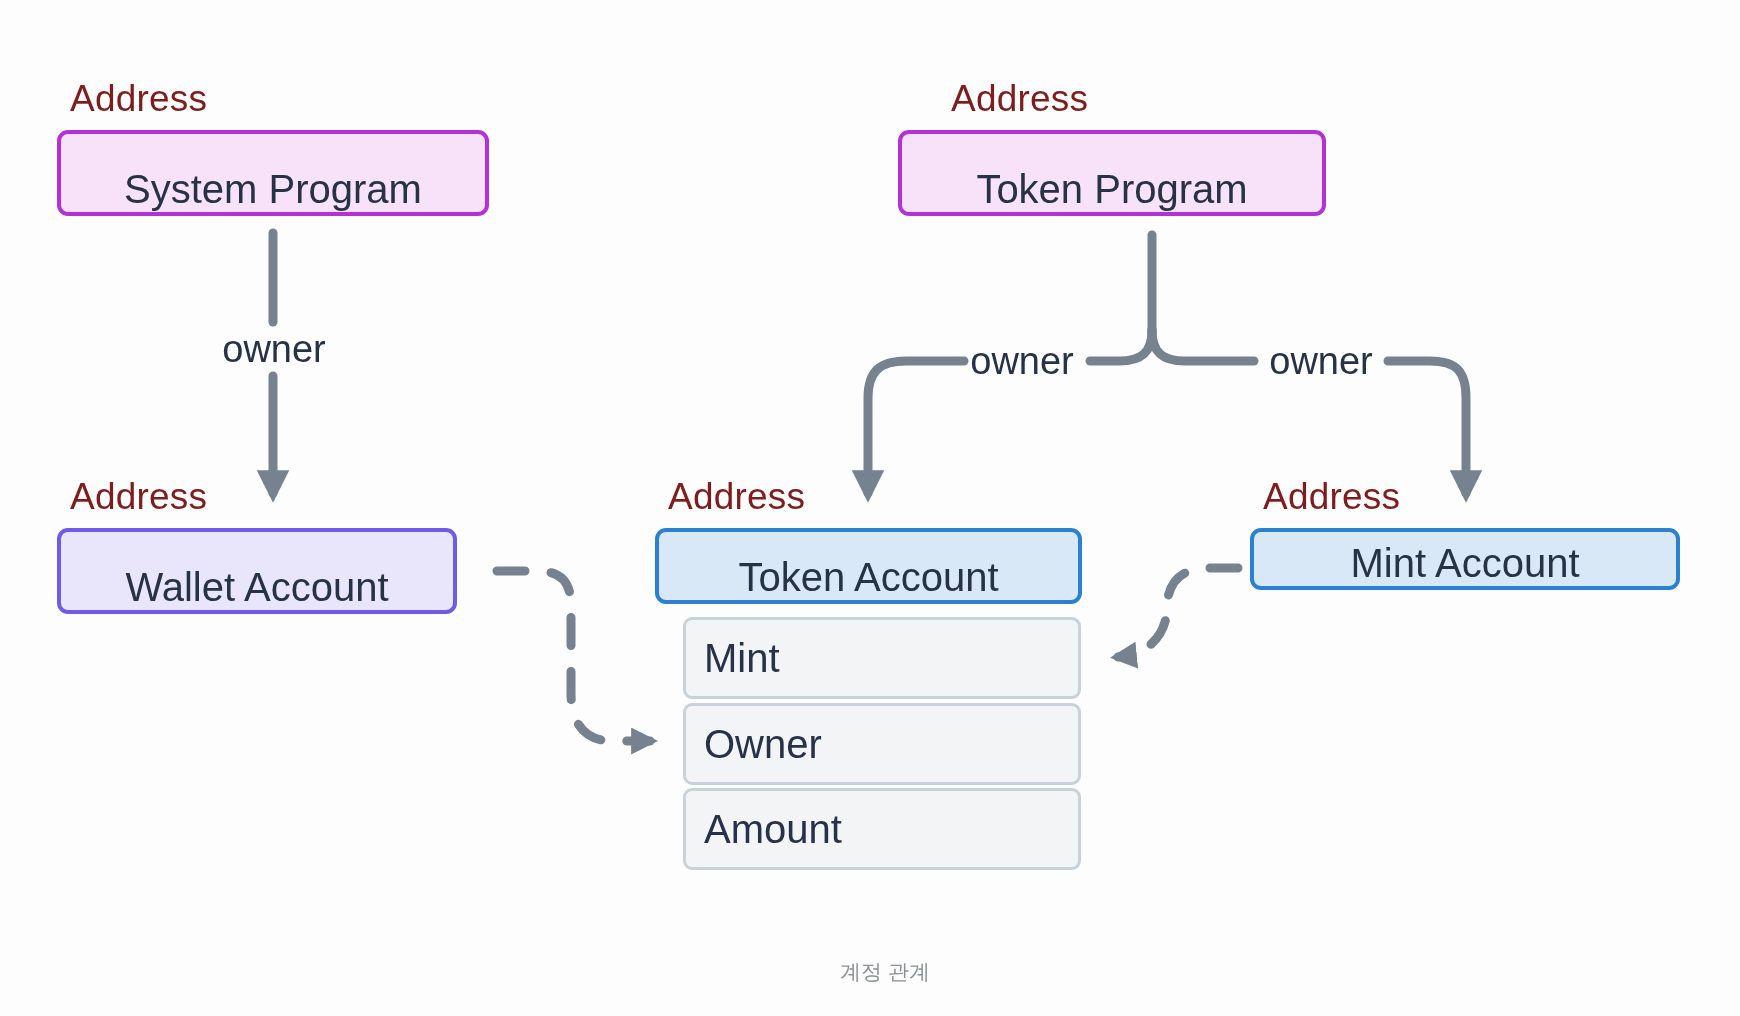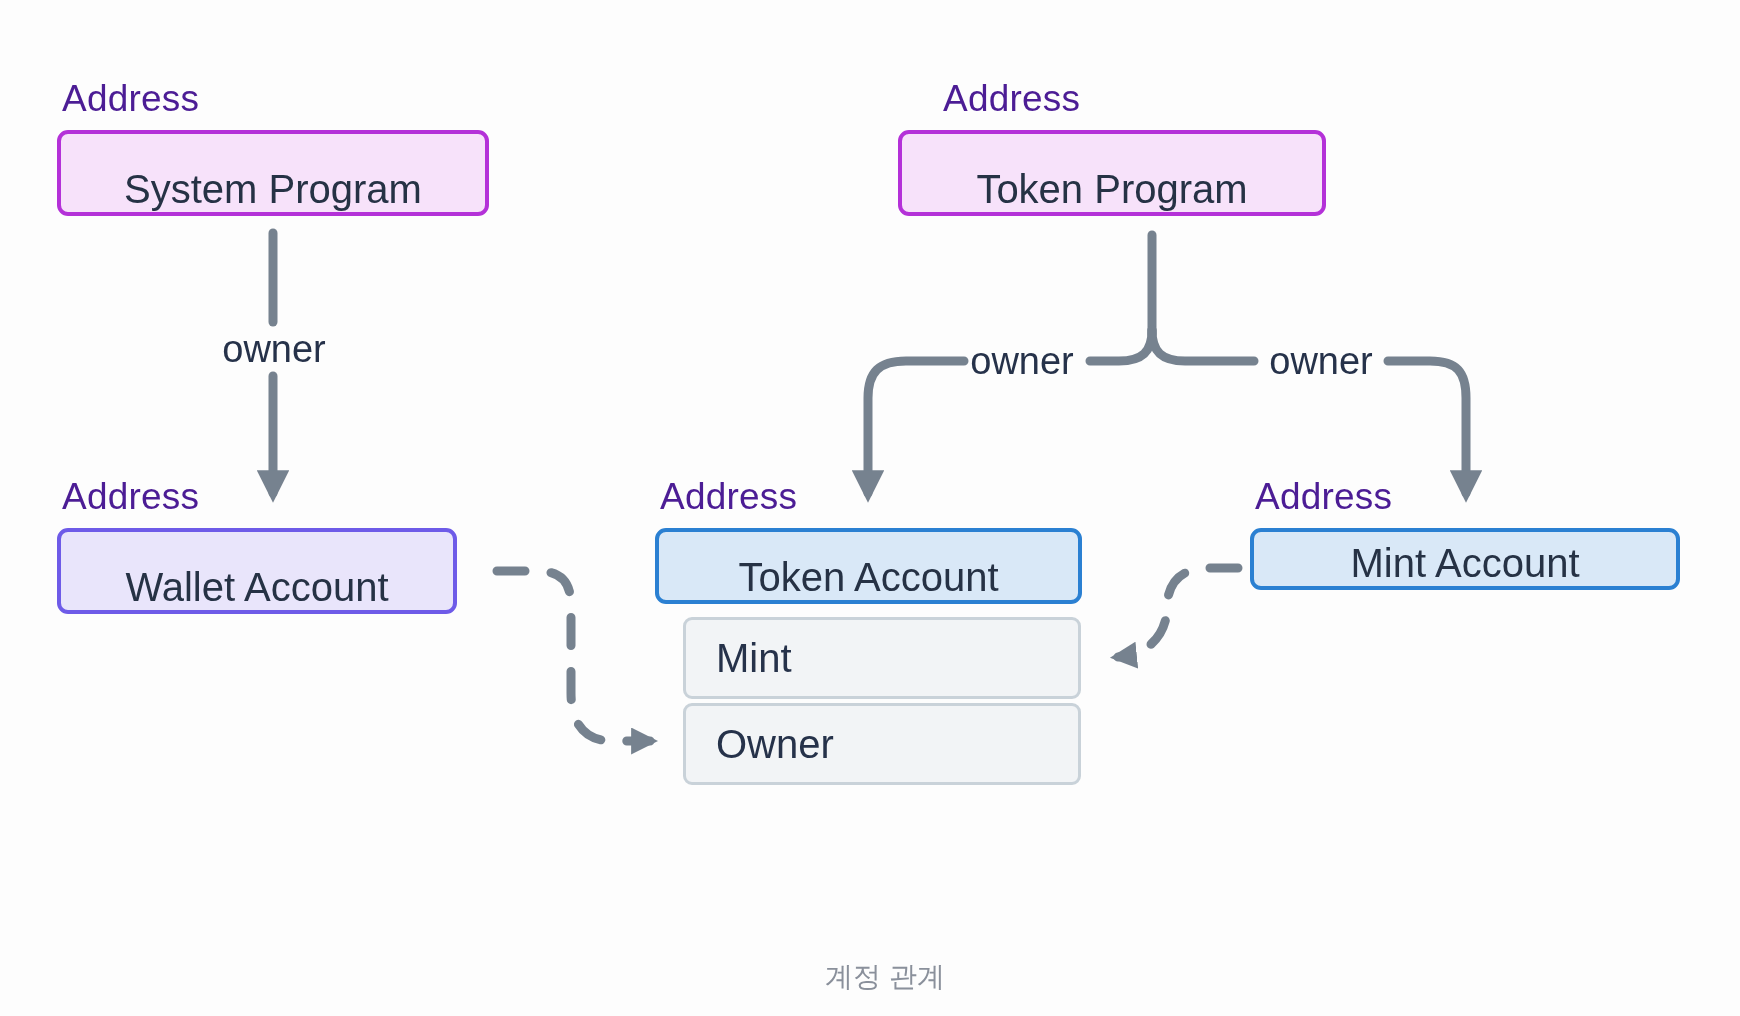--- a/index.html
+++ b/index.html
@@ -8,48 +8,49 @@
     width:1740px;height:1016px;
     background:#fdfdfd;
     font-family:"Liberation Sans","DejaVu Sans",sans-serif;
     color:#263245;
     overflow:hidden;
   }
   .connector-layer{position:absolute;left:0;top:0;width:1740px;height:1016px;pointer-events:none;}
   .addr{
     position:absolute;
     font-size:37px;line-height:1;
-    color:#4c1d95;
+    color:#7f1d1d;
     letter-spacing:0.2px;
+    margin-left:8px;
   }
   .node{
     position:absolute;box-sizing:border-box;
     display:flex;align-items:flex-end;justify-content:center;
     font-size:40px;
     border-radius:11px;
   }
   .node.program{background:#f7e2fa;border:4px solid #b431d8;}
   .node.wallet{background:#e9e5fb;border:4px solid #6e5be8;}
   .node.account{background:#d9e8f7;border:4px solid #2b80d2;}
   .field{
     position:absolute;box-sizing:border-box;
     left:683px;width:398px;height:82px;
     background:#f2f4f6;border:3px solid #c9d2d9;border-radius:9px;
     display:flex;align-items:center;
-    padding-left:30px;
+    padding-left:18px;
     font-size:40px;color:#26324a;
   }
   .owner-label{
     position:absolute;transform:translate(-50%,-50%);
     font-size:38px;color:#26324a;line-height:1;
     background:transparent;white-space:nowrap;
   }
   .caption{
     position:absolute;left:885px;top:958px;transform:translateX(-50%);
-    font-size:28px;color:#8a909b;white-space:nowrap;
+    font-size:21px;color:#8a909b;white-space:nowrap;
   }
 </style>
 </head>
 <body>
 
 <div class="canvas">
 
   <svg class="connector-layer" width="1740" height="1016" viewBox="0 0 1740 1016" xmlns="http://www.w3.org/2000/svg">
     <defs>
       <marker id="ah" viewBox="0 0 10 10" refX="7" refY="5" markerWidth="3.6" markerHeight="3.6" orient="auto-start-reverse">
@@ -103,20 +104,23 @@
   <div class="node account" style="left:1250px;top:528px;width:430px;height:62px">
     <span>Mint Account</span>
   </div>
 
   <div class="field" style="top:617px">
     <span>Mint</span>
   </div>
   <div class="field" style="top:703px">
     <span>Owner</span>
   </div>
+  <div class="field" style="top:788px">
+    <span>Amount</span>
+  </div>
 
   <div class="owner-label" style="left:274px;top:349px">owner</div>
   <div class="owner-label" style="left:1022px;top:361px">owner</div>
   <div class="owner-label" style="left:1321px;top:361px">owner</div>
 
   <div class="caption">계정 관계</div>
 
 </div>
 
 </body></html>

